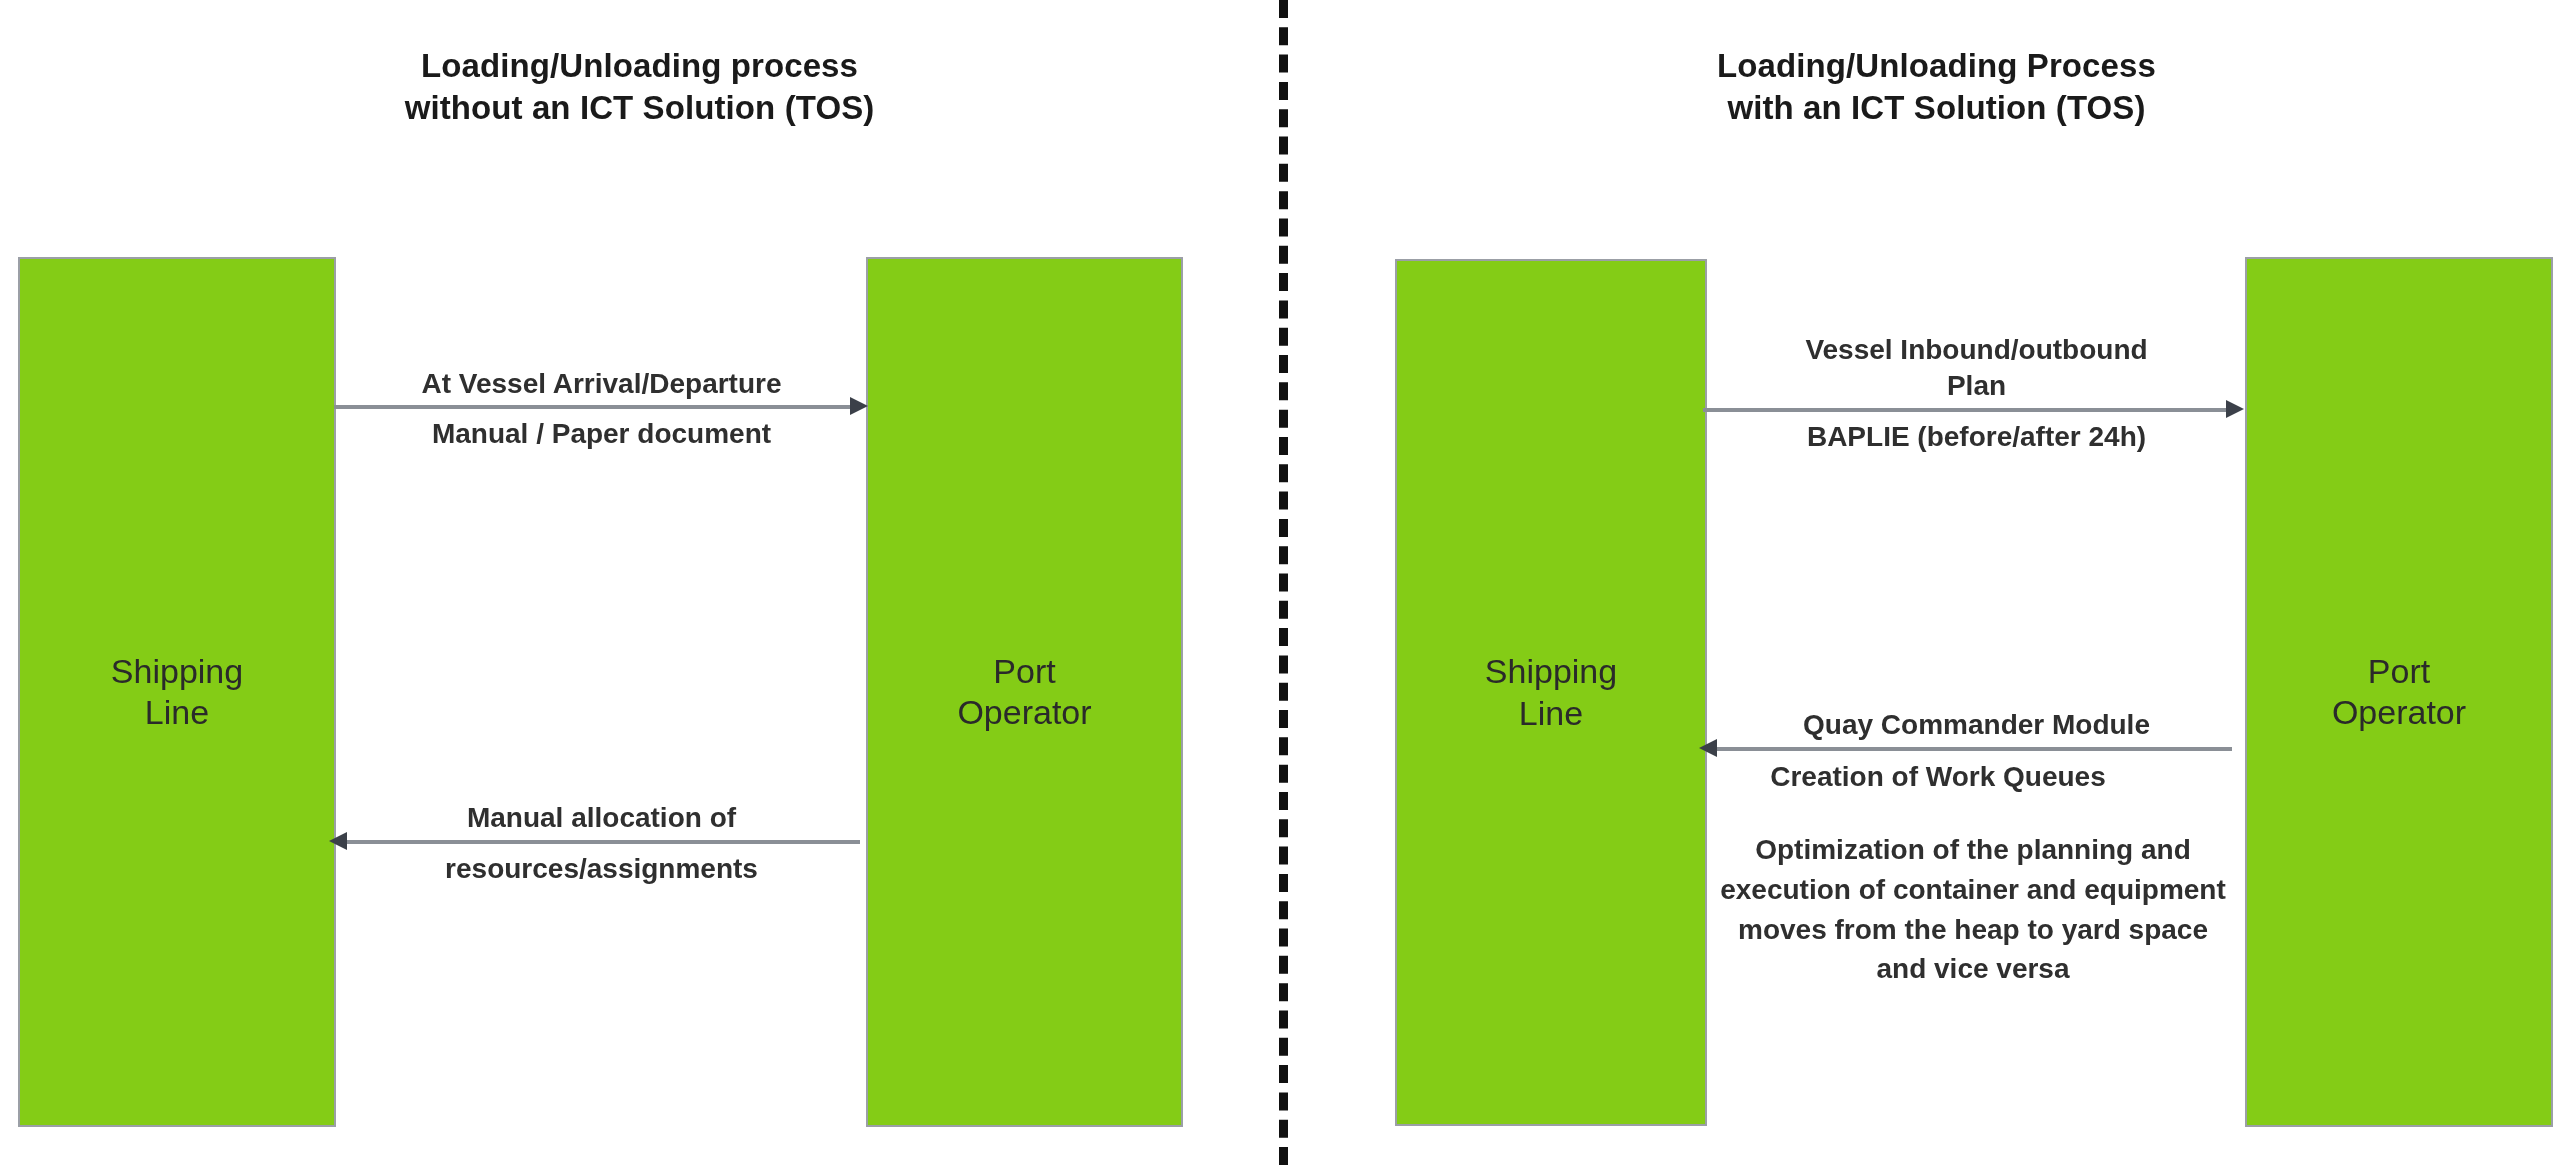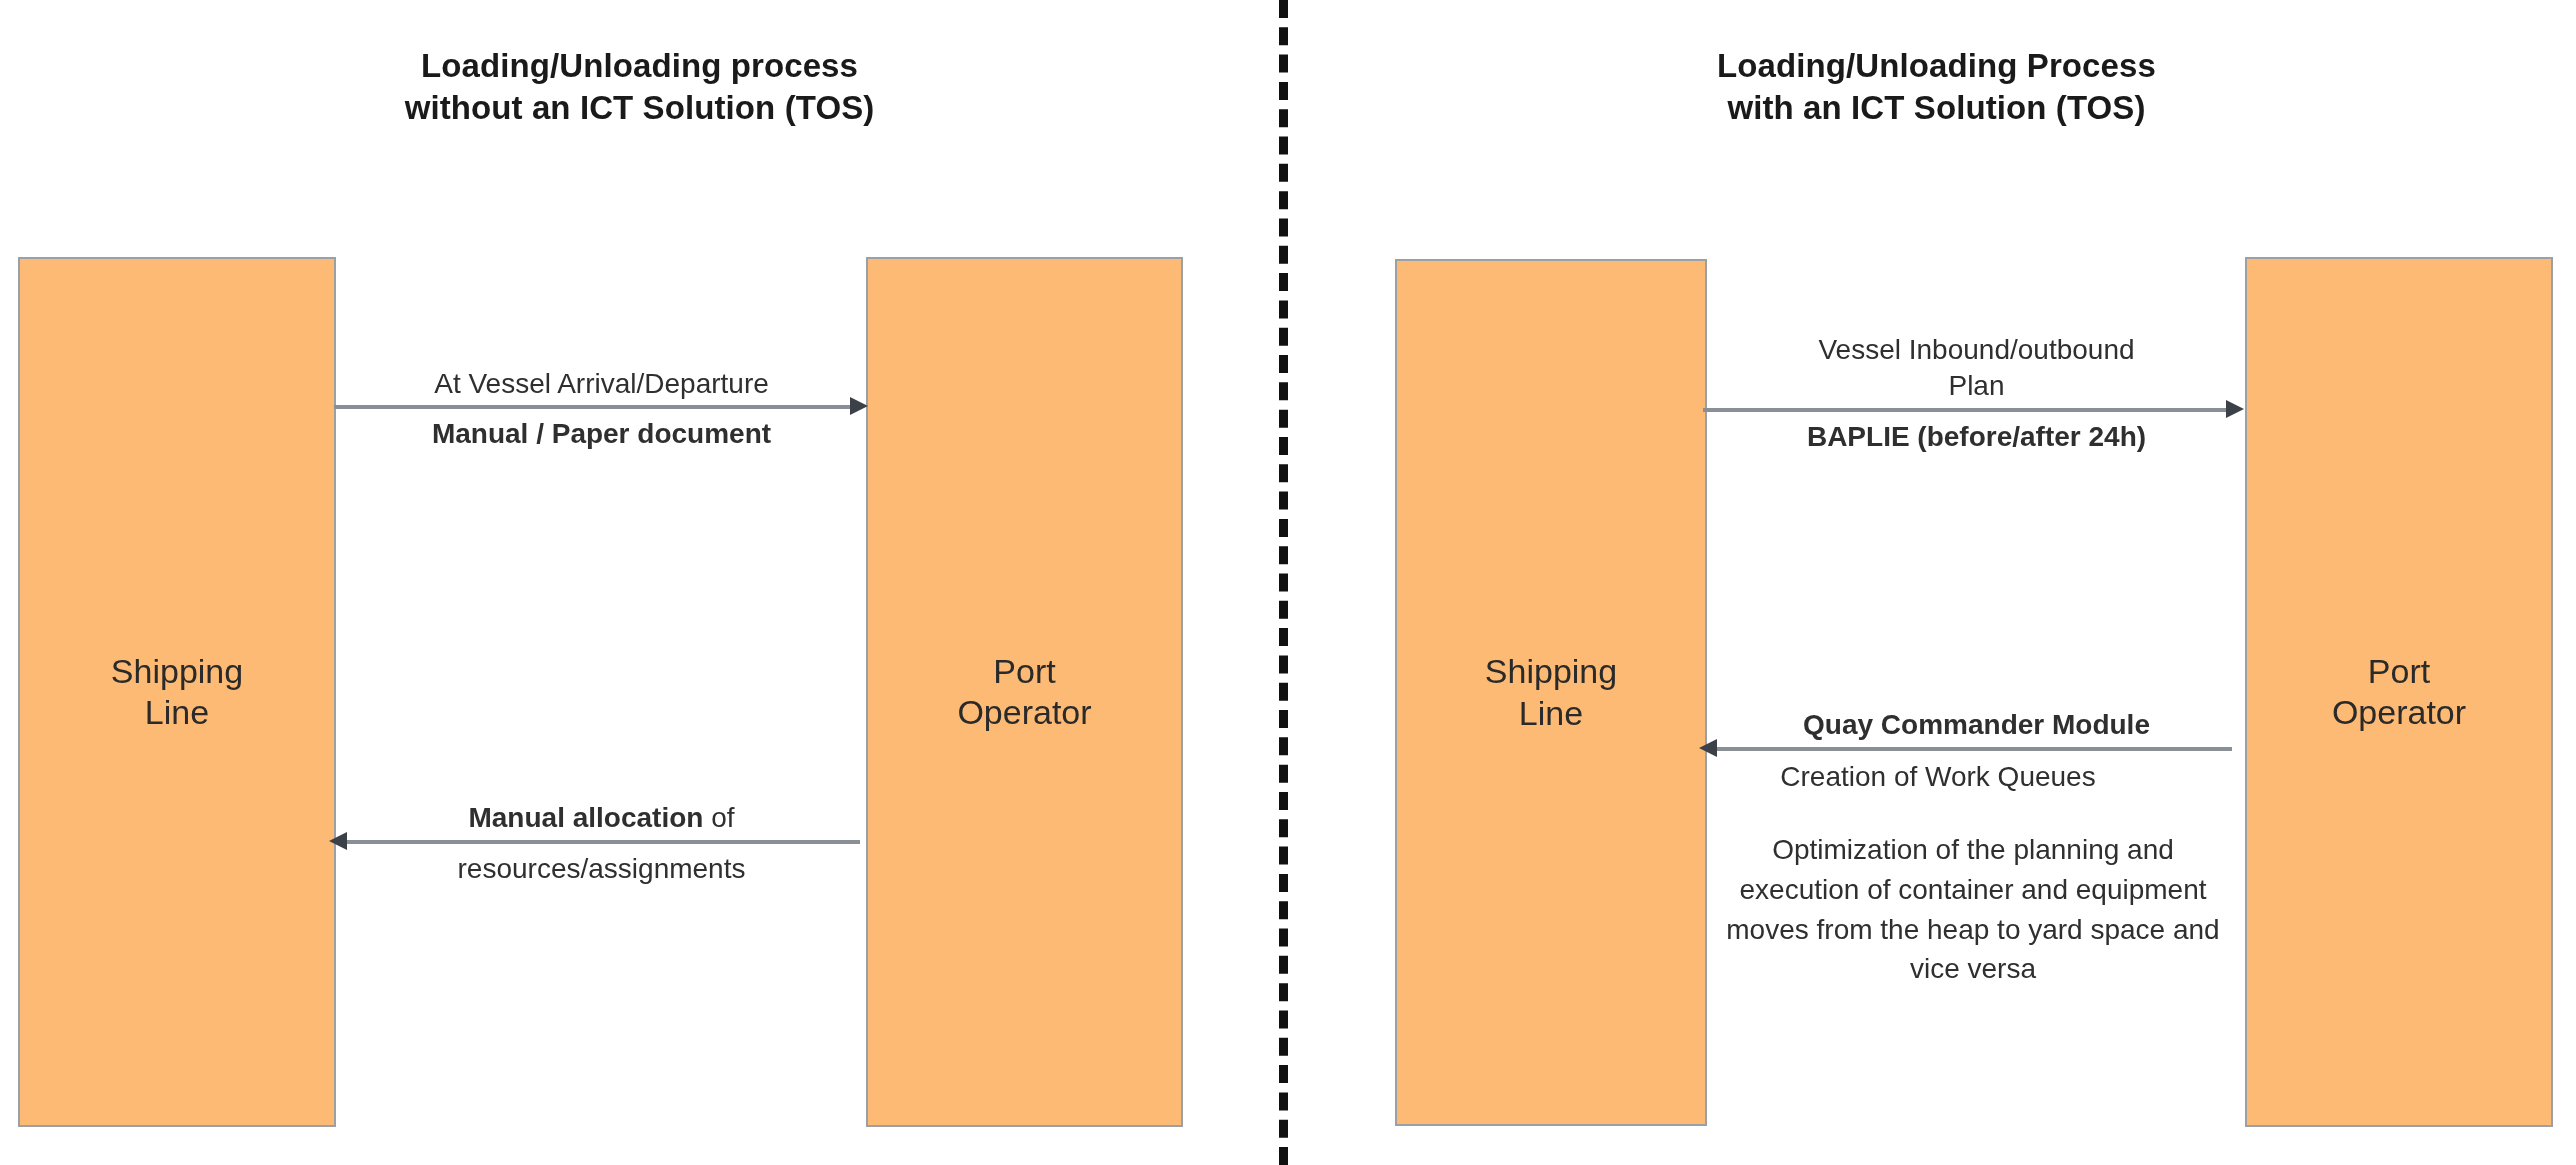--- a/index.html
+++ b/index.html
@@ -34,21 +34,21 @@
     line-height: 1.28;
     color: #1a1a1a;
     letter-spacing: 0.1px;
     margin-top: 16px;
   }
   .panel-title .t-line { display: block; }
 
   
   .actor-box {
     position: absolute;
-    background: #fdba74;
+    background: #84cc16;
     border: 2.2px solid #9b9fa6;
     box-sizing: border-box;
     display: flex;
     align-items: center;
     justify-content: center;
   }
   .actor-label {
     font-size: 34px;
     line-height: 1.22;
     color: #2a2a2a;
@@ -90,21 +90,21 @@
   
   .msg {
     position: absolute;
     text-align: center;
     color: #2f2f2f;
     font-size: 28px;
     line-height: 1.3;
   }
   .msg .m-line { display: block; white-space: nowrap; }
   .msg.bold, .msg .bold { font-weight: bold; }
-  .msg .reg { font-weight: normal; }
+  .msg .reg { font-weight: bold; }
 
   .msg.above { transform: translateY(-100%); }
 
   .msg.para {
     font-size: 28px;
     line-height: 1.42;
     white-space: normal;
   }
   .msg.para .m-line { white-space: normal; }
 

